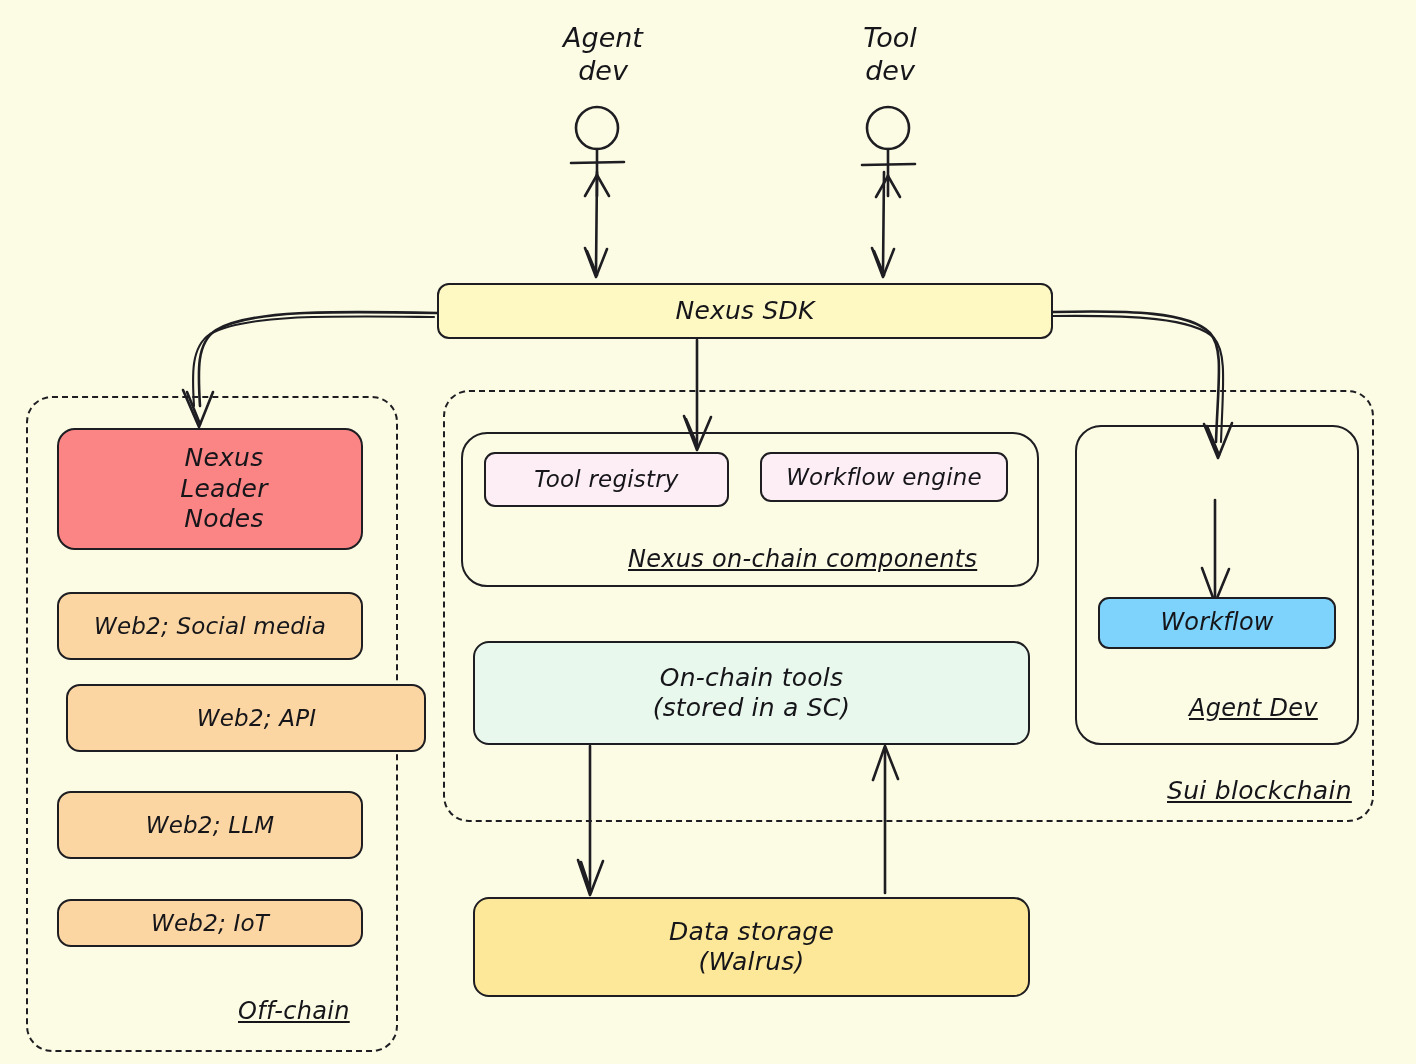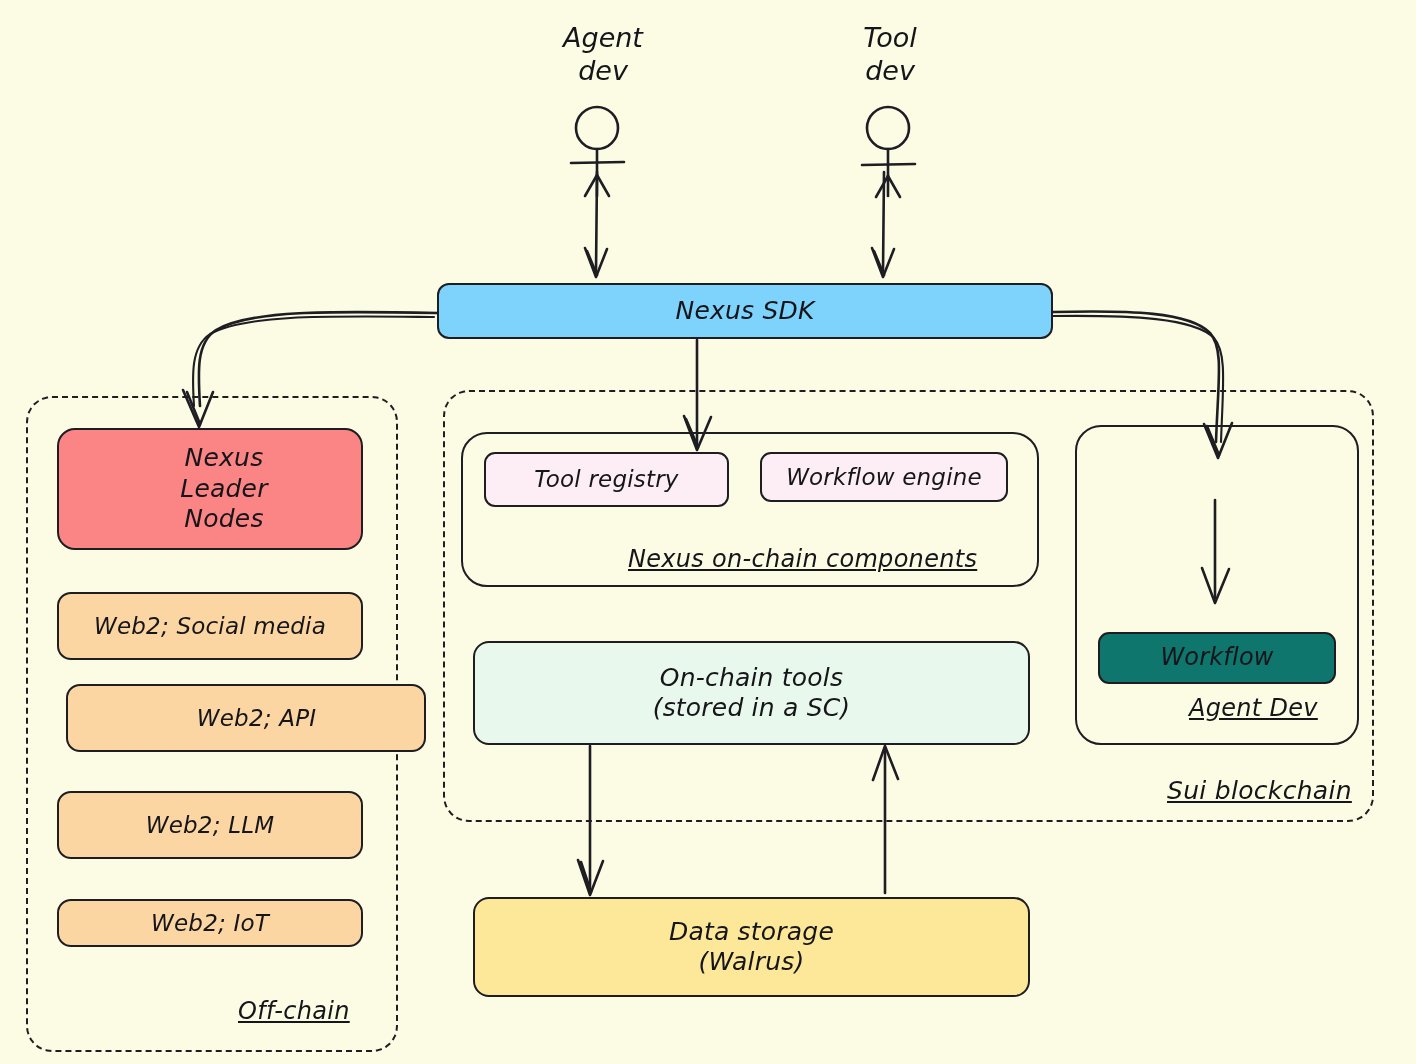--- a/index.html
+++ b/index.html
@@ -67,31 +67,31 @@
   }
   .region-solid {
     position: absolute;
     box-sizing: border-box;
     border: 2.4px solid #1d1d22;
     border-radius: 26px;
     z-index: 2;
   }
 
   
-  #n-sdk            { left: 437px;  top: 283px;  width: 616px; height: 56px;  background: #7dd3fc; font-size: 25px; border-radius: 12px; font-style: italic; }
+  #n-sdk            { left: 437px;  top: 283px;  width: 616px; height: 56px;  background: #fef9c3; font-size: 25px; border-radius: 12px; font-style: italic; }
   #n-leader         { left: 57px;   top: 428px;  width: 306px; height: 122px; background: #fb8585; font-size: 25px; border-radius: 18px; padding-left: 28px; }
   #n-web-social     { left: 57px;   top: 592px;  width: 306px; height: 68px;  background: #fbd6a3; font-size: 23px; }
   #n-web-api        { left: 66px;   top: 684px;  width: 360px; height: 68px;  background: #fbd6a3; font-size: 23px; padding-left: 21px; }
   #n-web-llm        { left: 57px;   top: 791px;  width: 306px; height: 68px;  background: #fbd6a3; font-size: 23px; }
   #n-web-iot        { left: 57px;   top: 899px;  width: 306px; height: 48px;  background: #fbd6a3; font-size: 23px; }
   #n-tool-registry  { left: 484px;  top: 452px;  width: 245px; height: 55px;  background: #fdeef5; font-size: 23px; border-radius: 11px; }
   #n-workflow-eng   { left: 760px;  top: 452px;  width: 248px; height: 50px;  background: #fdeef5; font-size: 23px; border-radius: 11px; }
   #n-onchain-tools  { left: 473px;  top: 641px;  width: 557px; height: 104px; background: #e9f8ec; font-size: 25px; border-radius: 16px; }
   #n-tap            { left: 1098px; top: 450px;  width: 238px; height: 50px;  background: #9ae7f2; font-size: 24px; border-radius: 11px; }
-  #n-workflow       { left: 1098px; top: 632px;  width: 238px; height: 52px;  background: #0f766e; font-size: 24px; border-radius: 11px; }
+  #n-workflow       { left: 1098px; top: 597px;  width: 238px; height: 52px;  background: #7dd3fc; font-size: 24px; border-radius: 11px; }
   #n-data-storage   { left: 473px;  top: 897px;  width: 557px; height: 100px; background: #fde899; font-size: 25px; border-radius: 16px; }
 
   #r-offchain       { left: 26px;   top: 396px;  width: 372px; height: 656px; }
   #r-sui            { left: 443px;  top: 390px;  width: 931px; height: 432px; }
   #r-onchain-comp   { left: 461px;  top: 432px;  width: 578px; height: 155px; }
   #r-agentdev       { left: 1075px; top: 425px;  width: 284px; height: 320px; }
 
   #lbl-offchain     { left: 238px;  top: 997px;  font-size: 24px; }
   #lbl-sui          { left: 1167px; top: 776px;  font-size: 25px; }
   #lbl-onchain-comp { left: 628px;  top: 545px;  font-size: 24px; }

